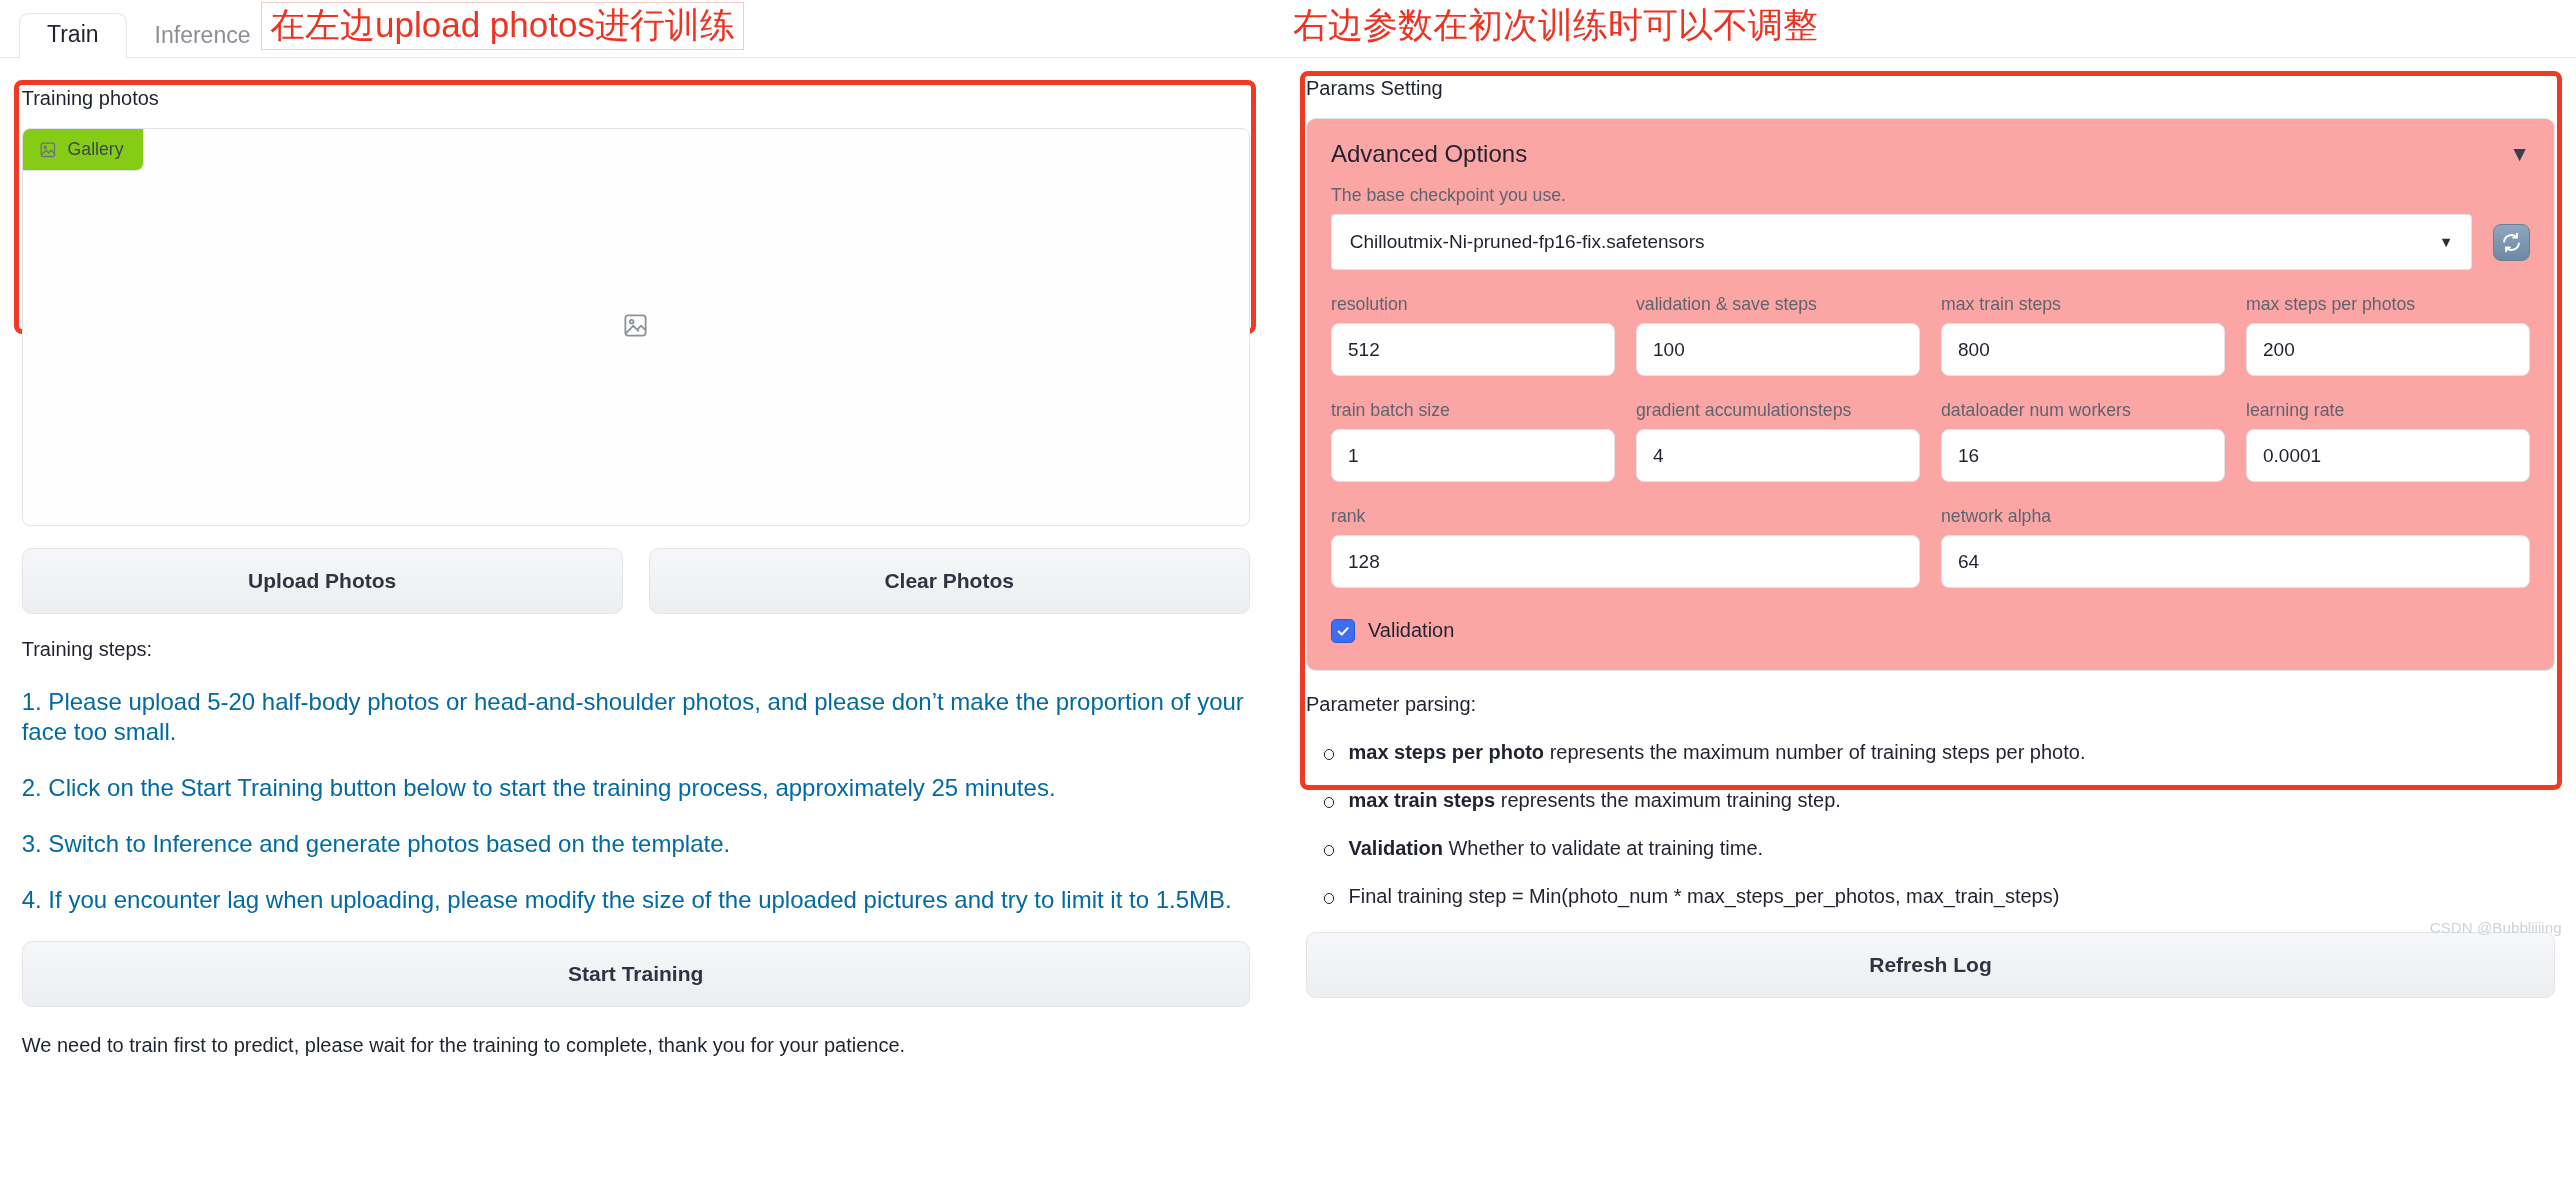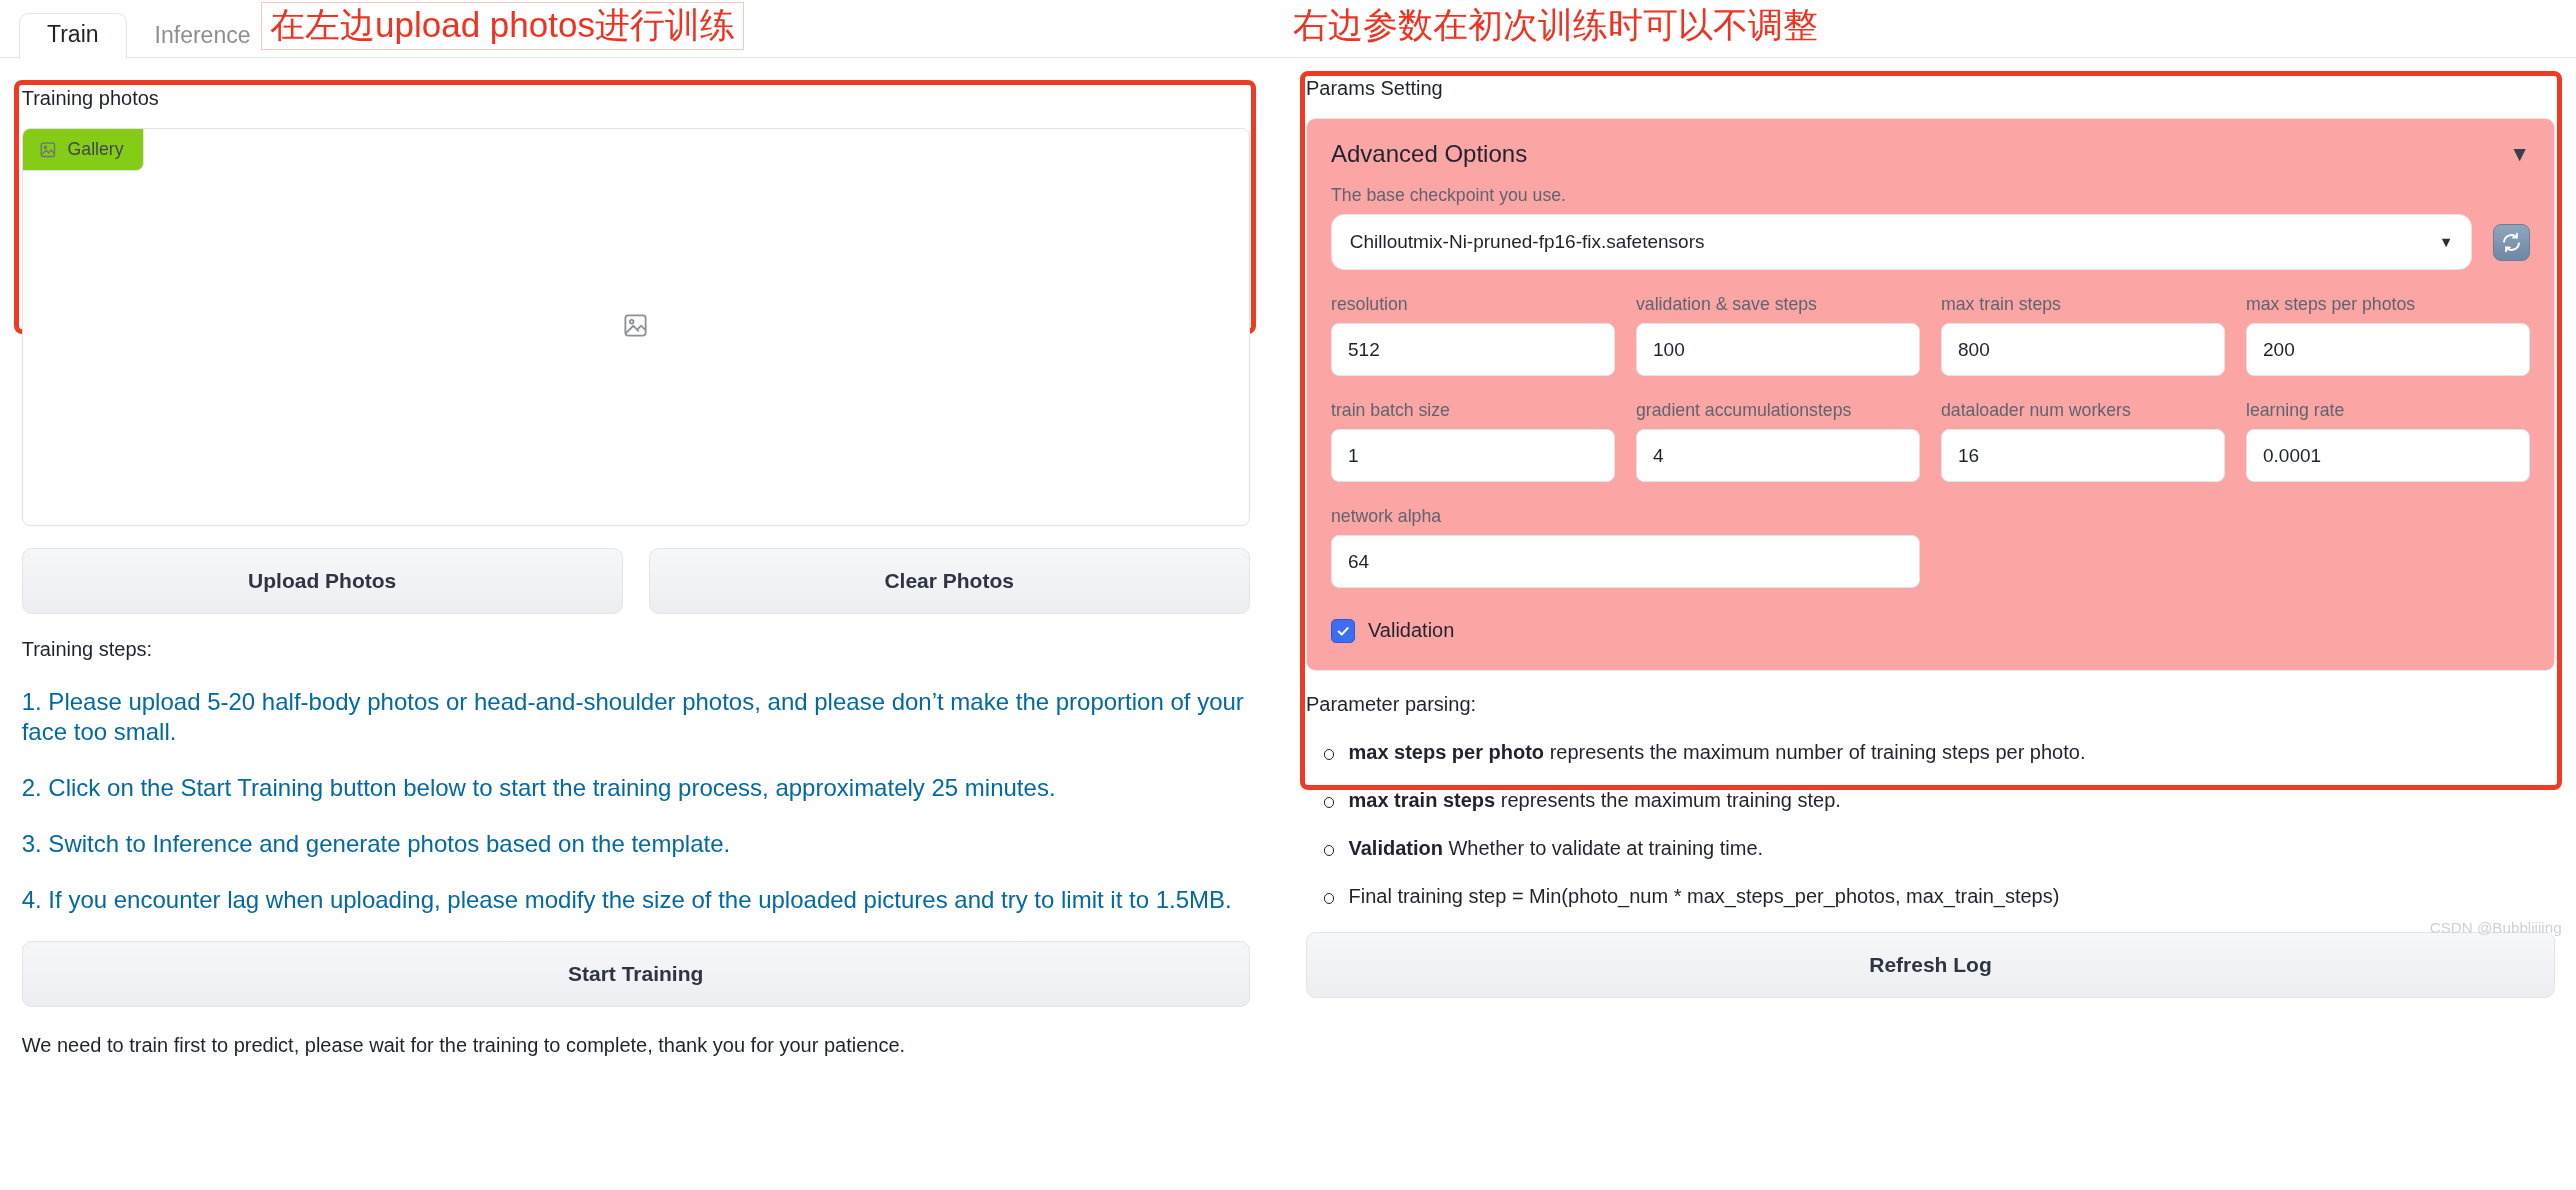--- a/index.html
+++ b/index.html
@@ -132,21 +132,21 @@
   .caret { color: #3a3f4d; font-size: 21px; line-height: 1; cursor: pointer; }
 
   .field-label { font-size: 17.7px; color: #5f646e; margin-bottom: 8px; }
 
   .select-row { display: flex; align-items: center; gap: 21px; }
   .select {
     flex: 1;
     display: flex; align-items: center; justify-content: space-between;
     height: 56px;
     border: 1.6px solid #e3e4e8;
-    border-radius: 13px;
+    border-radius: 4px;
     background: #ffffff;
     padding: 0 17.7px;
     font-size: 19px; color: #1f2330;
     cursor: pointer;
   }
   .select .caret-sm { font-size: 14.4px; color: #2a2f3a; }
   .refresh-btn {
     width: 37px; height: 37px;
     border-radius: 8px;
     background: linear-gradient(#8fa6bd, #6e87a4);
@@ -319,20 +319,24 @@
           <div class="txtfield">16</div>
         </div>
         <div>
           <div class="field-label">learning rate</div>
           <div class="txtfield">0.0001</div>
         </div>
       </div>
 
       <div class="grid2">
         <div>
+          <div class="field-label">rank</div>
+          <div class="txtfield">128</div>
+        </div>
+        <div>
           <div class="field-label">network alpha</div>
           <div class="txtfield">64</div>
         </div>
       </div>
 
       <div class="check-row">
         <span class="checkbox">
           <svg width="14.4" height="14.4" viewBox="0 0 24 24" fill="none" stroke="#ffffff" stroke-width="3.4" stroke-linecap="round" stroke-linejoin="round">
             <polyline points="4.5,12.5 9.6,17.5 19.5,6.8"></polyline>
           </svg>

